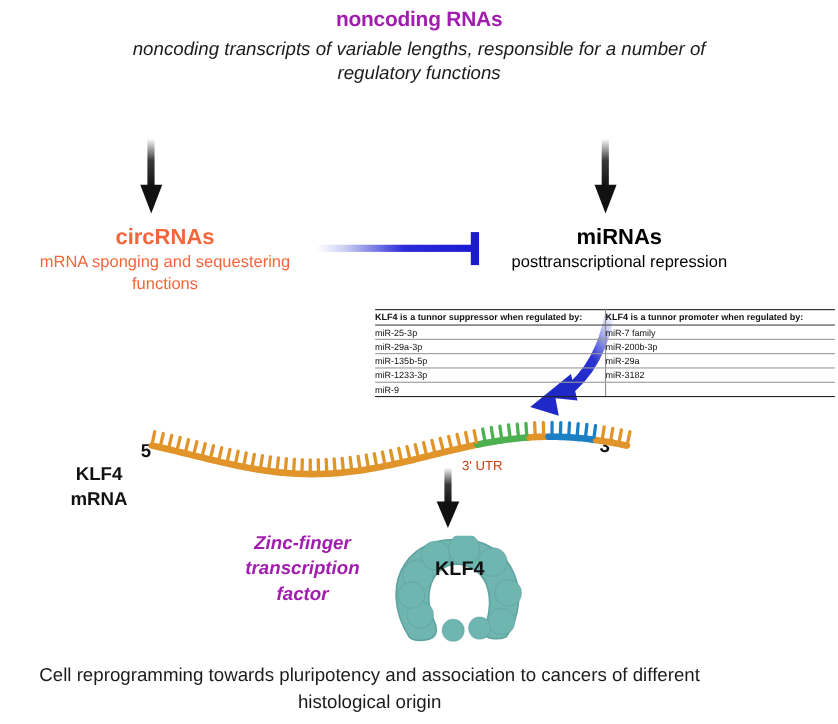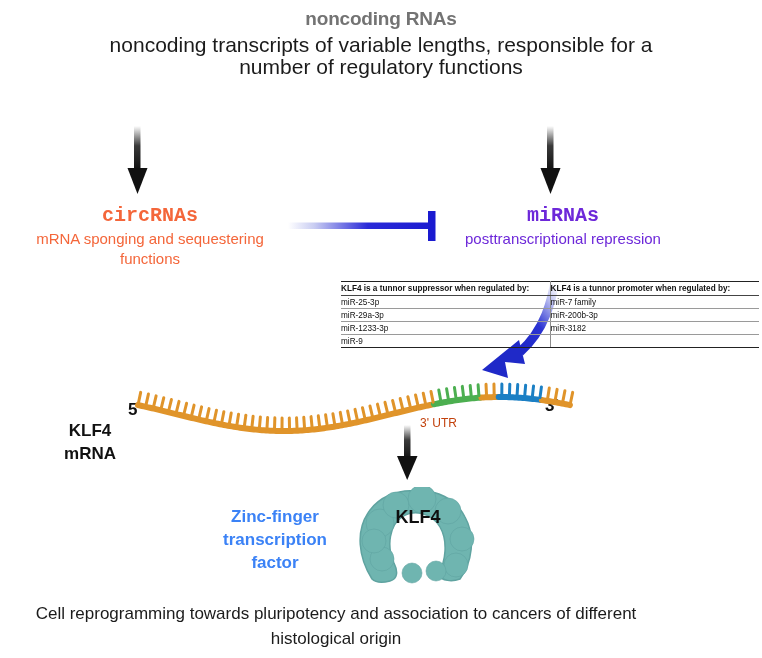--- a/index.html
+++ b/index.html
@@ -8,50 +8,50 @@
     width:762px;height:658px;position:relative;overflow:hidden;
     font-family:"Liberation Sans",sans-serif;
     color:#1a1a1a;
     -webkit-font-smoothing:antialiased;
   }
   .abs{position:absolute;}
 
   
   #header{left:0;top:6px;width:762px;text-align:center;}
   #title{
-    font-size:19px;font-weight:bold;letter-spacing:-0.2px;color:#737373;
+    font-size:19px;font-weight:bold;letter-spacing:-0.2px;color:#a21caf;
     line-height:26px;
   }
   #subtitle{
-    font-size:21px;line-height:22px;color:#1b1b1b;
-    width:600px;margin:2px auto 0 auto;
+    font-size:17px;line-height:22px;color:#1b1b1b;
+    width:600px;margin:2px auto 0 auto;font-style:italic;
   }
 
   
   .node{text-align:center;line-height:19px;}
   #circ-node{left:30px;top:203px;width:240px;}
   #mir-node{left:448px;top:203px;width:230px;}
-  .node .name{font-size:20px;font-weight:bold;line-height:26px;font-family:Liberation Mono, monospace;}
+  .node .name{font-size:20px;font-weight:bold;line-height:26px;}
   .node .desc{font-size:15px;line-height:19.5px;}
   #circ-node .name,#circ-node .desc{color:#F4663A;}
-  #mir-node  .name,#mir-node  .desc{color:#6d28d9;}
+  #mir-node  .name,#mir-node  .desc{color:#000000;}
 
   
   #klf4-mrna-label{
     left:30px;top:419px;width:120px;text-align:center;
     font-size:17px;font-weight:bold;line-height:23px;color:#111;
   }
   #utr-label{
     left:420px;top:412px;font-size:12px;color:#c2410c;line-height:22px;
   }
   #five-prime{left:128px;top:400px;font-size:17px;font-weight:bold;color:#111;}
   #three-prime{left:545px;top:396px;font-size:17px;font-weight:bold;color:#111;}
   #zinc-label{
-    left:190px;top:505px;width:170px;text-align:center;
-    font-size:17px;font-weight:bold;line-height:23px;color:#3b82f6;
+    left:190px;top:482px;width:170px;text-align:center;
+    font-size:17px;font-weight:bold;line-height:23px;color:#a21caf;font-style:italic;
   }
   #protein-label{
     left:368px;top:507px;width:100px;text-align:center;
     font-size:18px;font-weight:bold;color:#0f0f0f;z-index:6;
   }
   #caption{
     left:0;top:601px;width:672px;text-align:center;
     font-size:17px;line-height:25px;color:#1b1b1b;
   }
 
@@ -148,20 +148,24 @@
           <td class="colL">KLF4 is a tunnor suppressor when regulated by:</td>
           <td class="">KLF4 is a tunnor promoter when regulated by:</td>
         </tr>
         <tr>
           <td class="colL">miR-25-3p</td>
           <td class="">miR-7 family</td>
         </tr>
         <tr>
           <td class="colL">miR-29a-3p</td>
           <td class="">miR-200b-3p</td>
+        </tr>
+        <tr>
+          <td class="colL">miR-135b-5p</td>
+          <td class="">miR-29a</td>
         </tr>
         <tr>
           <td class="colL">miR-1233-3p</td>
           <td class="">miR-3182</td>
         </tr>
         <tr>
           <td class="colL">miR-9</td>
           <td class="blank"></td>
         </tr>
       </tbody>

